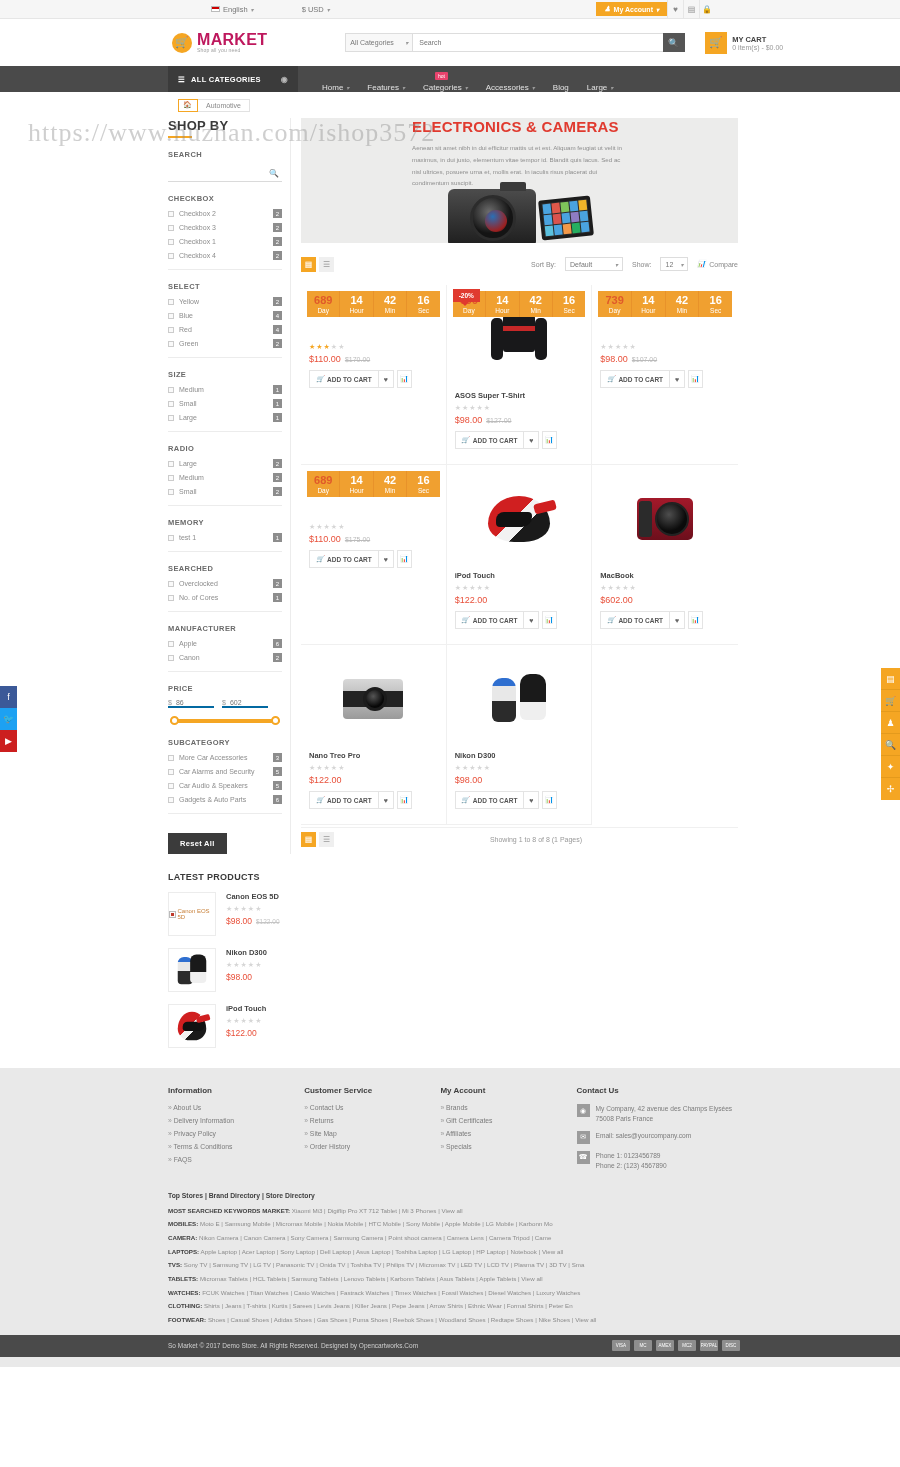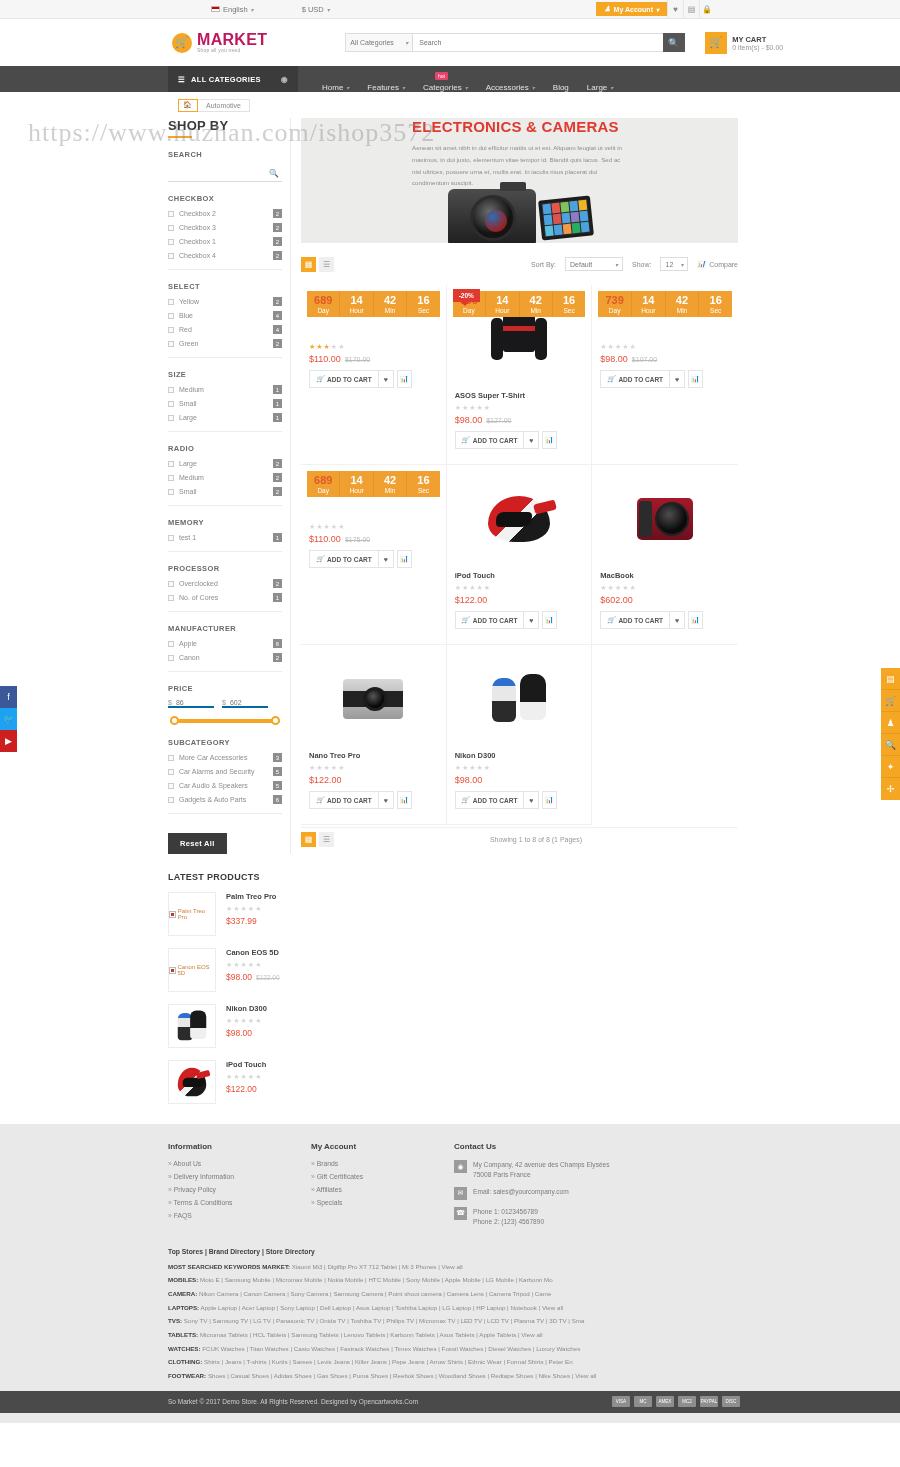--- a/index.html
+++ b/index.html
@@ -433,21 +433,21 @@
           <span class="f-count">2</span>
         </div>
         <div class="f-sep"></div>
         <div class="f-title">MEMORY</div>
         <div class="f-row">
           <span class="cb"></span>
           <span class="f-label">test 1</span>
           <span class="f-count">1</span>
         </div>
         <div class="f-sep"></div>
-        <div class="f-title">PROCESSOR</div>
+        <div class="f-title">SEARCHED</div>
         <div class="f-row">
           <span class="cb"></span>
           <span class="f-label">Overclocked</span>
           <span class="f-count">2</span>
         </div>
         <div class="f-row">
           <span class="cb"></span>
           <span class="f-label">No. of Cores</span>
           <span class="f-count">1</span>
         </div>
@@ -768,30 +768,20 @@
       <span class="showing">Showing 1 to 8 of 8 (1 Pages)</span>
     </div>
   </div>
 </div>
 
 <div class="latest">
   <div class="latest-h">LATEST PRODUCTS</div>
   <div id="latest-list">
       <div class="lp-row">
         <div class="lp-thumb">
-          <span class="broken-img"><i class="bi-glyph"></i>Palm Treo Pro</span>
-        </div>
-        <div>
-          <div class="lp-name">Palm Treo Pro</div>
-          <div class="stars"><span class="">★</span><span class="">★</span><span class="">★</span><span class="">★</span><span class="">★</span></div>
-          <div><span class="lp-price">$337.99</span></div>
-        </div>
-      </div>
-      <div class="lp-row">
-        <div class="lp-thumb">
           <span class="broken-img"><i class="bi-glyph"></i>Canon EOS 5D</span>
         </div>
         <div>
           <div class="lp-name">Canon EOS 5D</div>
           <div class="stars"><span class="">★</span><span class="">★</span><span class="">★</span><span class="">★</span><span class="">★</span></div>
           <div><span class="lp-price">$98.00</span><span class="lp-old">$122.00</span></div>
         </div>
       </div>
       <div class="lp-row">
         <div class="lp-thumb">
@@ -825,20 +815,27 @@
 
 <div class="footer">
   <div class="footer-cols" id="footer-cols">
       <div class="fcol">
         <div class="fh">Information</div>
         <a class="fl" style="display: block;">About Us</a>
         <a class="fl" style="display: block;">Delivery Information</a>
         <a class="fl" style="display: block;">Privacy Policy</a>
         <a class="fl" style="display: block;">Terms &amp; Conditions</a>
         <a class="fl" style="display: block;">FAQS</a>
+      </div>
+      <div class="fcol">
+        <div class="fh">Customer Service</div>
+        <a class="fl" style="display: block;">Contact Us</a>
+        <a class="fl" style="display: block;">Returns</a>
+        <a class="fl" style="display: block;">Site Map</a>
+        <a class="fl" style="display: block;">Order History</a>
       </div>
       <div class="fcol">
         <div class="fh">My Account</div>
         <a class="fl" style="display: block;">Brands</a>
         <a class="fl" style="display: block;">Gift Certificates</a>
         <a class="fl" style="display: block;">Affiliates</a>
         <a class="fl" style="display: block;">Specials</a>
       </div>
       <div class="fcol contact">
         <div class="fh">Contact Us</div>

